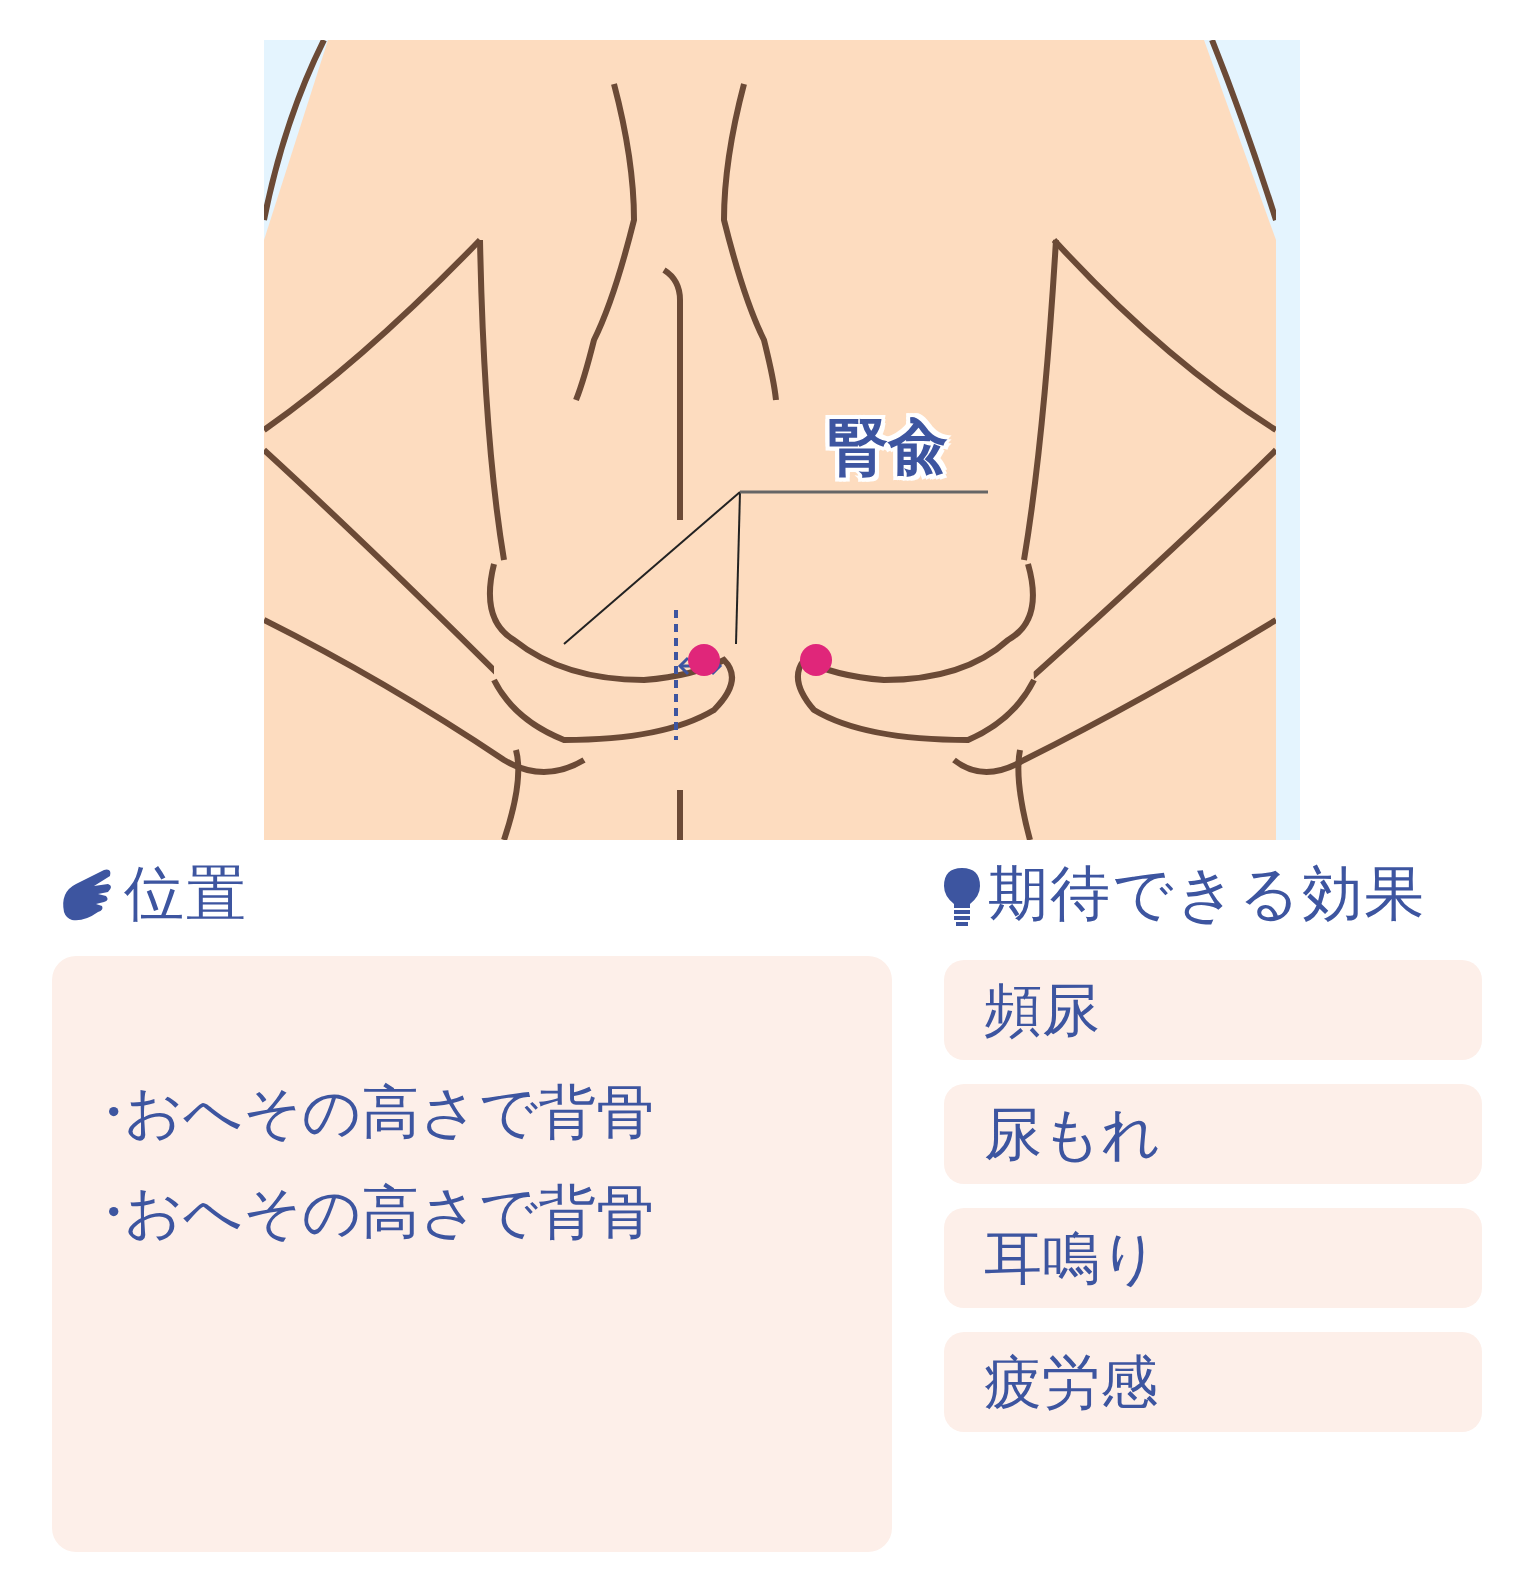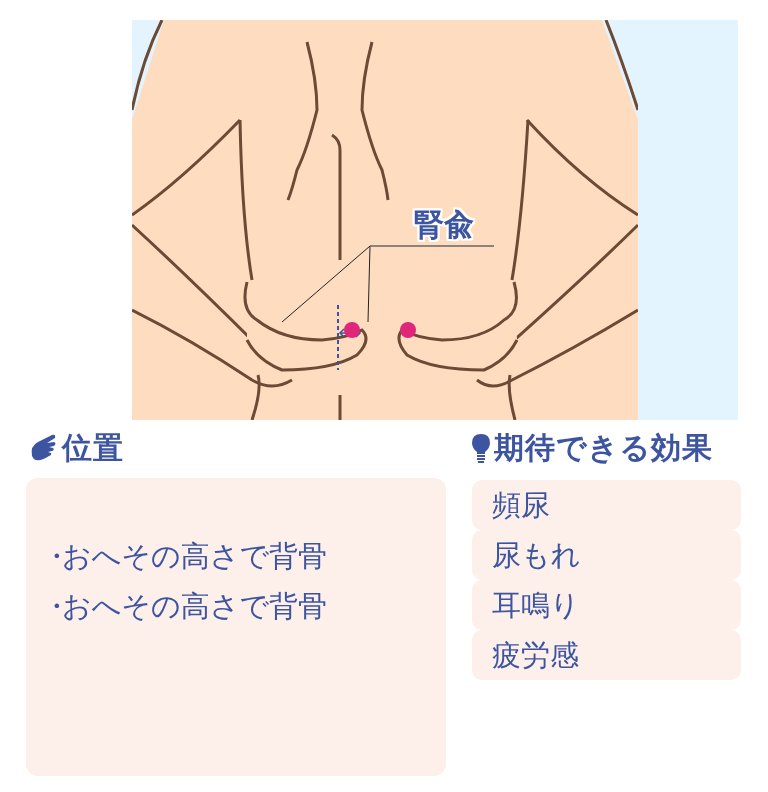--- a/index.html
+++ b/index.html
@@ -1,29 +1,29 @@
 <!DOCTYPE html>
 <html><head>
 <meta charset="utf-8">
 <style>
   html, body { margin: 0; padding: 0; background: #ffffff; }
   body { width: 768px; height: 792px; position: relative; overflow: hidden;
          font-family: "DejaVu Sans", "Liberation Sans", sans-serif; color: #3d55a0; }
-  .illus { position: absolute; left: 132px; top: 20px; width: 606px; height: 400px; background: #e4f4fe; overflow: hidden; }
+  .illus { position: absolute; left: 132px; top: 20px; width: 518px; height: 400px; background: #e4f4fe; overflow: hidden; }
   .illus svg { position: absolute; left: 0; top: 0; }
-  .section-title { position: absolute; top: 428px; font-size: 30px; line-height: 40px; font-weight: bold; display: flex; align-items: center; gap: 2px; letter-spacing: 1px; }
+  .section-title { position: absolute; top: 428px; font-size: 30px; line-height: 40px; font-weight: normal; display: flex; align-items: center; gap: 2px; letter-spacing: 1px; }
   .section-title.pos { left: 30px; }
   .section-title.eff { left: 470px; }
   .left-box { position: absolute; left: 26px; top: 478px; width: 420px; height: 298px; background: #fdefe9; border-radius: 12px; }
   .bullets { position: absolute; left: 40px; top: 536px; margin: 0; padding: 0; list-style: none; font-size: 29px; line-height: 40px; }
   .bullets li { position: relative; padding-left: 22px; }
   .bullets li + li { margin-top: 10px; }
   .bullets li .dot { position: absolute; left: 2px; top: 0; }
   .effects { position: absolute; left: 472px; top: 480px; width: 269px; margin: 0; padding: 0; list-style: none; }
-  .effects li { height: 50px; background: #fdefe9; border-radius: 10px; margin-bottom: 0; font-size: 29px; line-height: 50px; padding-left: 20px; box-sizing: border-box; }
+  .effects li { height: 50px; background: #fdefe9; border-radius: 10px; margin-bottom: 12px; font-size: 29px; line-height: 50px; padding-left: 20px; box-sizing: border-box; }
 </style>
 </head>
 <body>
 
 <div class="illus">
   <svg width="506" height="400" viewBox="0 0 506 400">
 
     <path d="M32 0 L0 100 L0 400 L506 400 L506 100 L470 0 Z" fill="#fddcbf" stroke="none"></path>
 
     <path d="M30 0 Q10 40 0 90" fill="none" stroke="#6b4a36" stroke-width="3"></path>

